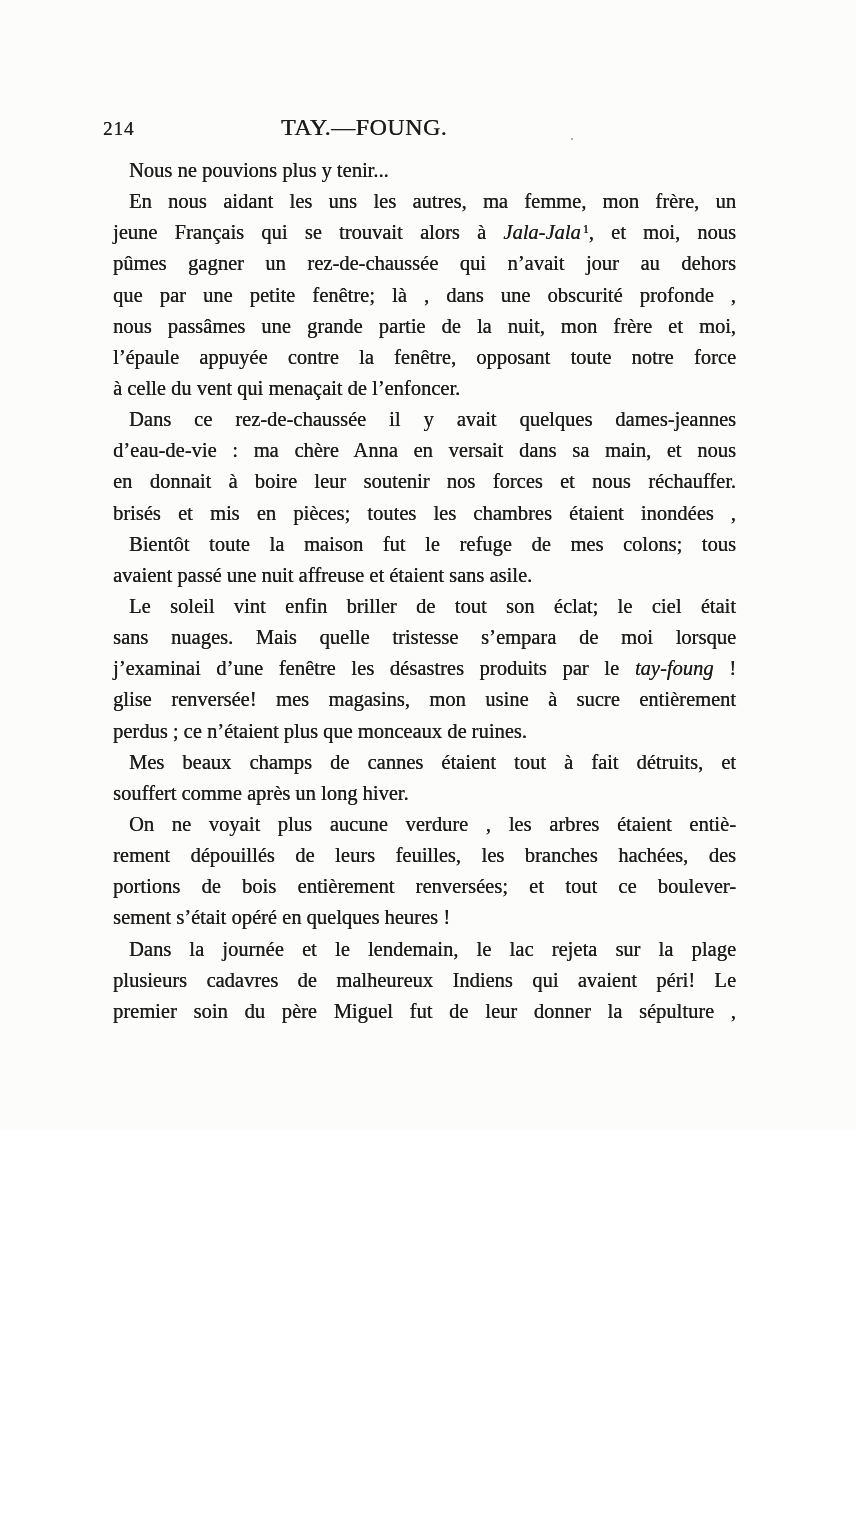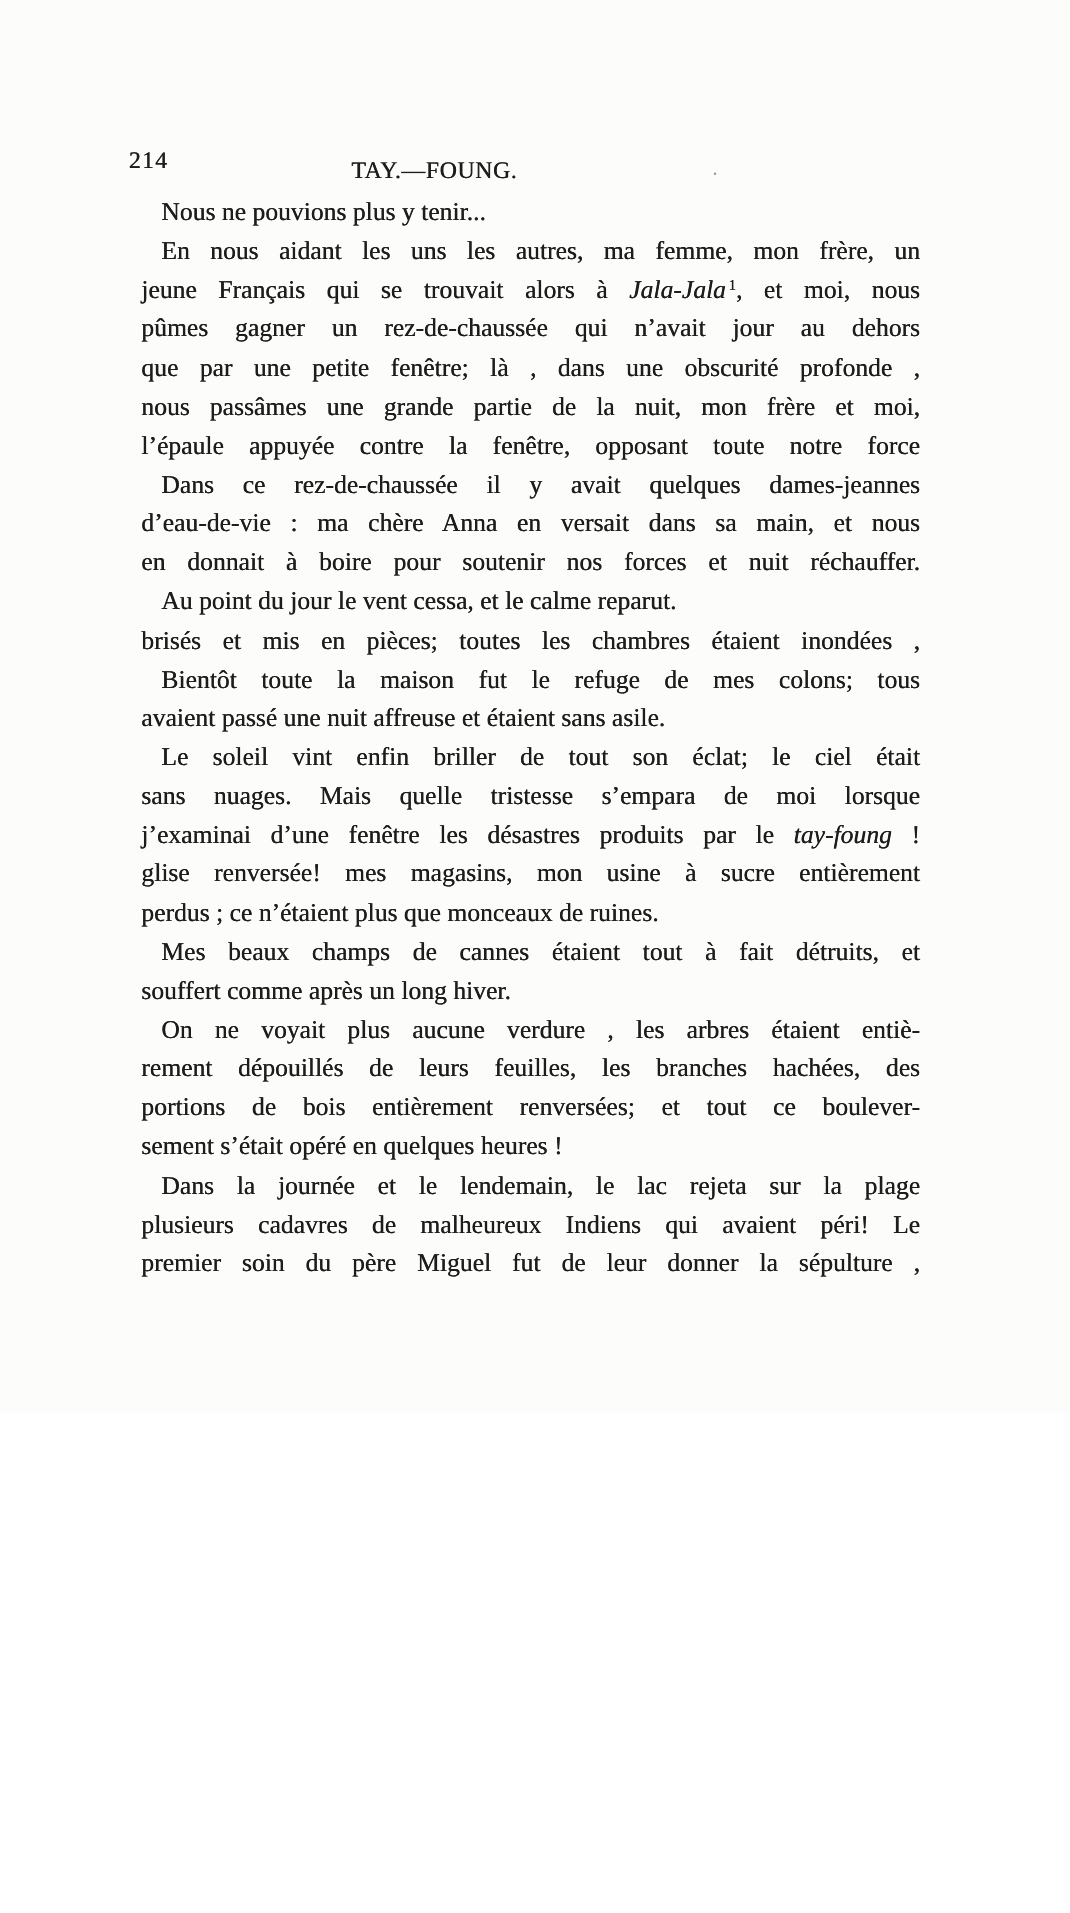--- a/index.html
+++ b/index.html
@@ -17,22 +17,22 @@
     position: absolute;
     left: 103px;
     top: 118px;
     font-size: 19px;
     letter-spacing: 1px;
     text-shadow: 0.3px 0 0 currentColor;
   }
   .runhead {
     position: absolute;
     left: 281px;
-    top: 126px;
-    font-size: 19px;
+    top: 114px;
+    font-size: 24px;
     letter-spacing: 0.5px;
     text-shadow: 0.3px 0 0 currentColor;
   }
   .bodytext {
     position: absolute;
     left: 113px;
     top: 145px;
     width: 623px;
     font-size: 20.5px;
     text-shadow: 0.25px 0 0 currentColor;
@@ -93,24 +93,24 @@
   <span class="runhead">TAY.—FOUNG.</span>
 
   <div class="bodytext" id="bodytext">
       <div class="line indent short"><span>Nous ne pouvions plus y tenir...</span></div>
       <div class="line indent"><span>En nous aidant les uns les autres, ma femme, mon frère, un</span></div>
       <div class="line"><span>jeune Français qui se trouvait alors à </span><span class="it">Jala-Jala</span><span class="sup">1</span><span>, et moi, nous</span></div>
       <div class="line"><span>pûmes gagner un rez-de-chaussée qui n’avait jour au dehors</span></div>
       <div class="line"><span>que par une petite fenêtre; là , dans une obscurité profonde ,</span></div>
       <div class="line"><span>nous passâmes une grande partie de la nuit, mon frère et moi,</span></div>
       <div class="line"><span>l’épaule appuyée contre la fenêtre, opposant toute notre force</span></div>
+      <div class="line short"><span>à celle du vent qui menaçait  de l’enfoncer.</span></div>
       <div class="line indent"><span>Dans ce rez-de-chaussée il y avait quelques dames-jeannes</span></div>
       <div class="line"><span>d’eau-de-vie : ma chère Anna en versait dans sa main, et nous</span></div>
-      <div class="line"><span>en donnait à boire pour soutenir nos forces et nuit réchauffer.</span></div>
-      <div class="line indent short"><span>Au point du jour le vent cessa, et le calme reparut.</span></div>
+      <div class="line"><span>en donnait à boire leur soutenir nos forces et nous réchauffer.</span></div>
       <div class="line"><span>brisés et mis en pièces; toutes les chambres étaient inondées ,</span></div>
       <div class="line indent"><span>Bientôt toute la maison fut le refuge de mes colons; tous</span></div>
       <div class="line short"><span>avaient passé une nuit affreuse et étaient sans asile.</span></div>
       <div class="line indent"><span>Le soleil vint enfin briller de tout son éclat; le ciel était</span></div>
       <div class="line"><span>sans nuages. Mais quelle tristesse s’empara de moi lorsque</span></div>
       <div class="line"><span>j’examinai d’une fenêtre les désastres produits par le </span><span class="it">tay-foung</span><span> !</span></div>
       <div class="line"><span>glise renversée! mes magasins, mon usine à sucre entièrement</span></div>
       <div class="line short"><span>perdus ; ce n’étaient plus que monceaux de ruines.</span></div>
       <div class="line indent"><span>Mes beaux champs de cannes étaient tout à fait détruits, et</span></div>
       <div class="line short"><span>souffert comme après un long hiver.</span></div>

